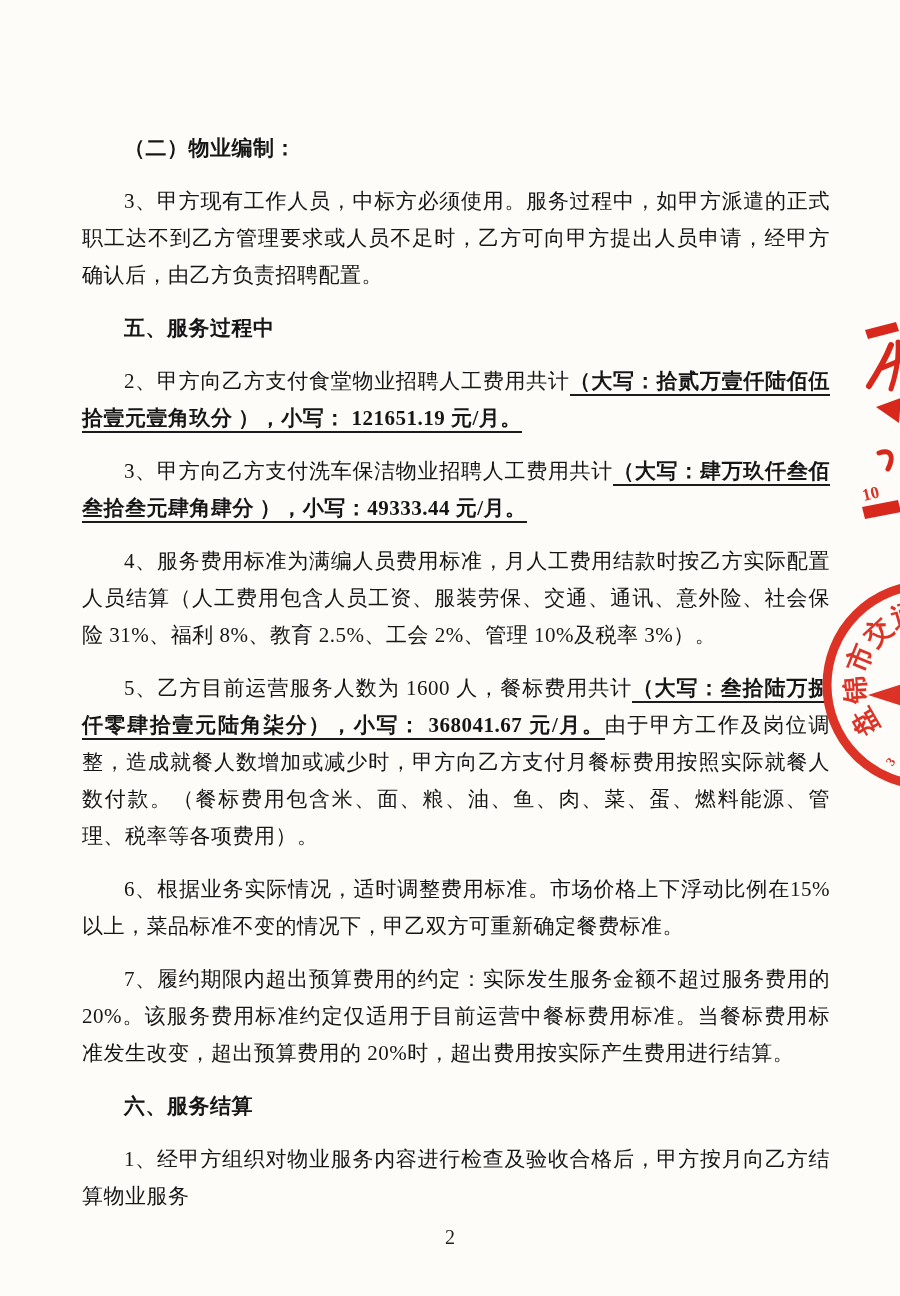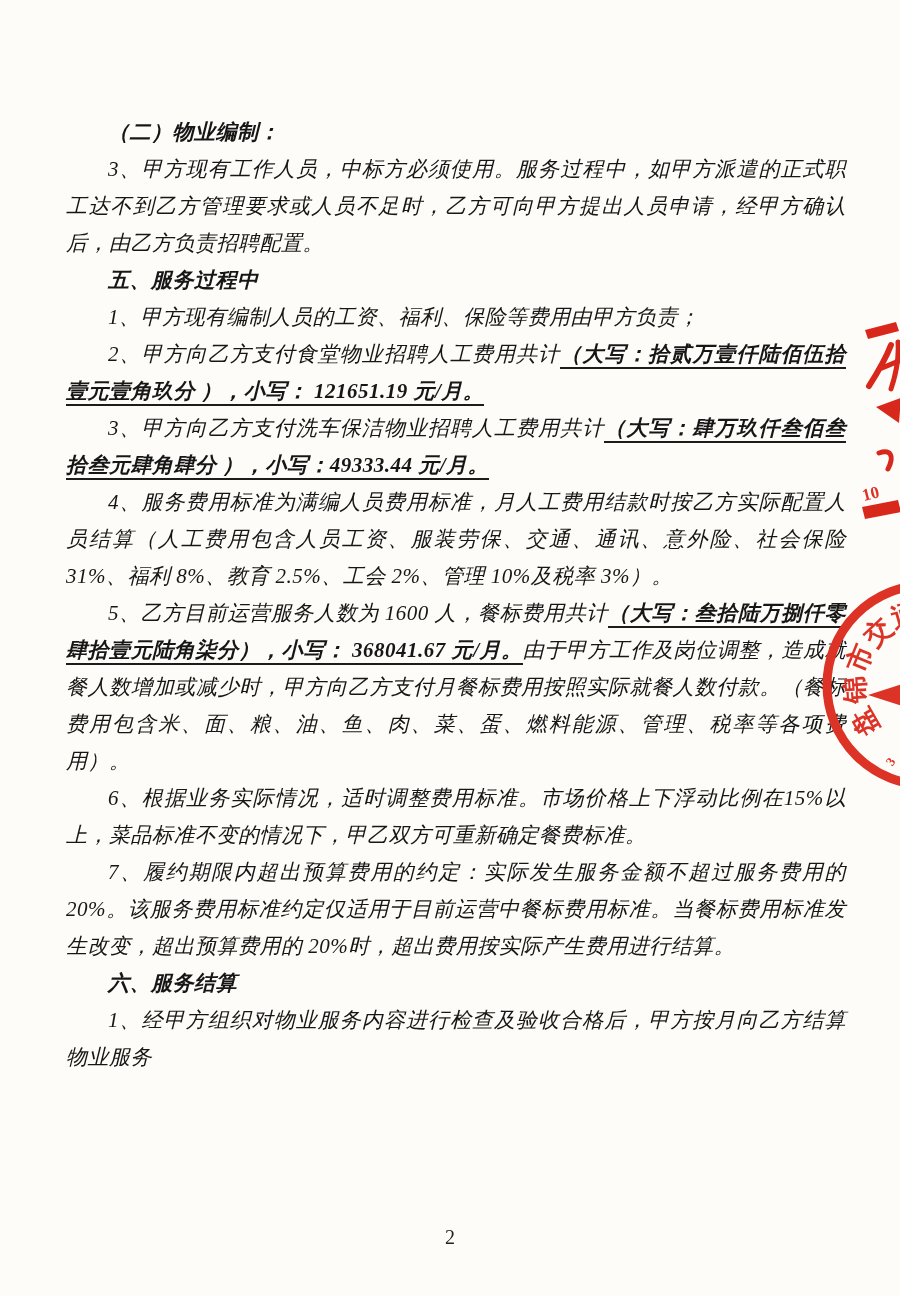--- a/index.html
+++ b/index.html
@@ -7,22 +7,22 @@
   .page{
     position:relative; width:900px; height:1296px;
     background:#fdfcf8; overflow:hidden;
     font-family:"Liberation Serif","DejaVu Serif",serif;
     color:var(--ink);
   }
   .doc-body{
     position:absolute; top:114px; left:66px; width:780px;
   }
   .doc-body p{
-    margin:0; font-size:21px; line-height:37px;
-    text-indent:2em; text-align:justify; letter-spacing:0.5px;font-style:italic;
+    margin:16px; font-size:21px; line-height:37px;
+    text-indent:2em; text-align:justify; letter-spacing:0.5px;
   }
   .doc-body p.heading{ font-weight:bold; }
   .u{
     font-weight:bold;
     border-bottom:2px solid #1c1c1c;
     padding-bottom:1px;
   }
   .page-number{
     position:absolute; top:1226px; left:0; width:900px;
     text-align:center; font-size:20px; color:#222;
@@ -38,21 +38,20 @@
 </style>
 </head>
 <body>
 
 <div class="page">
 
   <div class="doc-body" id="doc-body">
       <p class="heading"><span>（二）物业编制：</span></p>
       <p class="body"><span>3、甲方现有工作人员，中标方必须使用。服务过程中，如甲方派遣的正式职工达不到乙方管理要求或人员不足时，乙方可向甲方提出人员申请，经甲方确认后，由乙方负责招聘配置。</span></p>
       <p class="heading"><span>五、服务过程中</span></p>
-      <p class="body"><span>1、甲方现有编制人员的工资、福利、保险等费用由甲方负责；</span></p>
       <p class="body"><span>2、甲方向乙方支付食堂物业招聘人工费用共计</span><span class="u">（大写：拾贰万壹仟陆佰伍拾壹元壹角玖分 ），小写： 121651.19 元/月。</span></p>
       <p class="body"><span>3、甲方向乙方支付洗车保洁物业招聘人工费用共计</span><span class="u">（大写：肆万玖仟叁佰叁拾叁元肆角肆分 ），小写：49333.44 元/月。</span></p>
       <p class="body"><span>4、服务费用标准为满编人员费用标准，月人工费用结款时按乙方实际配置人员结算（人工费用包含人员工资、服装劳保、交通、通讯、意外险、社会保险 31%、福利 8%、教育 2.5%、工会 2%、管理 10%及税率 3%）。</span></p>
       <p class="body"><span>5、乙方目前运营服务人数为 1600 人，餐标费用共计</span><span class="u">（大写：叁拾陆万捌仟零肆拾壹元陆角柒分），小写： 368041.67 元/月。</span><span>由于甲方工作及岗位调整，造成就餐人数增加或减少时，甲方向乙方支付月餐标费用按照实际就餐人数付款。（餐标费用包含米、面、粮、油、鱼、肉、菜、蛋、燃料能源、管理、税率等各项费用）。</span></p>
       <p class="body"><span>6、根据业务实际情况，适时调整费用标准。市场价格上下浮动比例在15%以上，菜品标准不变的情况下，甲乙双方可重新确定餐费标准。</span></p>
       <p class="body"><span>7、履约期限内超出预算费用的约定：实际发生服务金额不超过服务费用的 20%。该服务费用标准约定仅适用于目前运营中餐标费用标准。当餐标费用标准发生改变，超出预算费用的 20%时，超出费用按实际产生费用进行结算。</span></p>
       <p class="heading"><span>六、服务结算</span></p>
       <p class="body"><span>1、经甲方组织对物业服务内容进行检查及验收合格后，甲方按月向乙方结算物业服务</span></p>
     </div>
 

